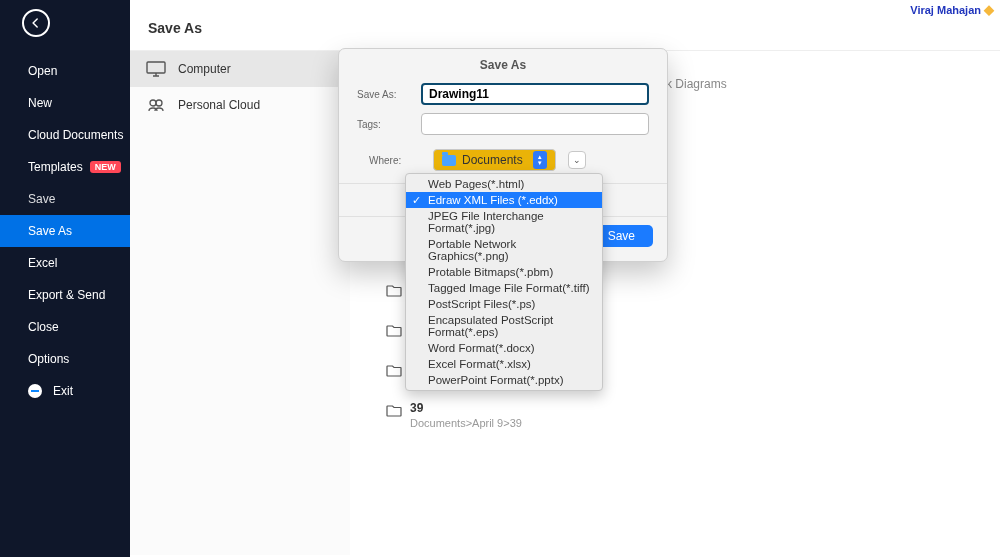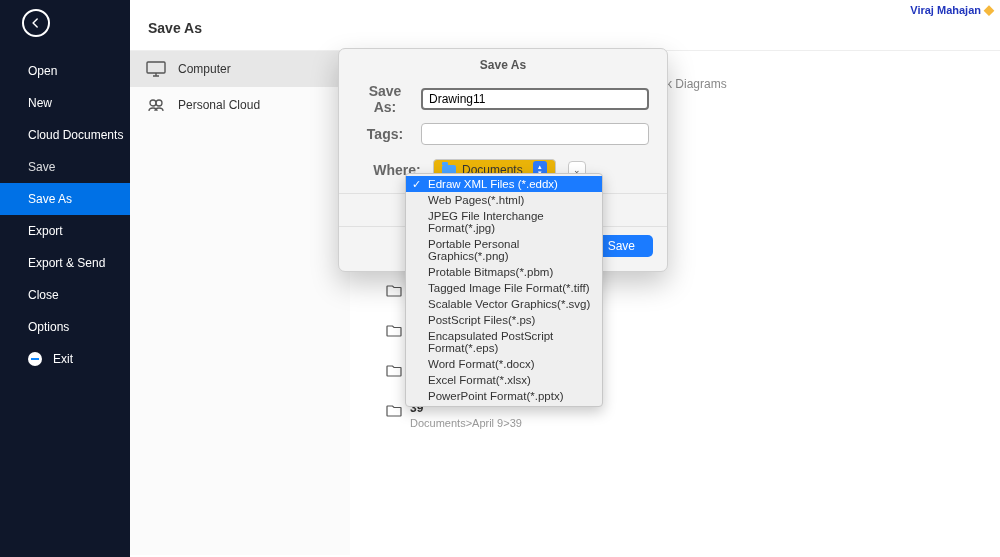--- a/index.html
+++ b/index.html
@@ -34,23 +34,23 @@
   .file-list { margin-top: 6px; }
   .file-row { padding: 6px 0 6px 44px; position: relative; }
   .file-row .ficon { position: absolute; left: 20px; top: 9px; }
   .file-row .fnum { font-size: 12px; font-weight: 700; }
   .file-row .fpath { font-size: 11px; color: #999; margin-top: 2px; }
 
   
   .dialog { position: absolute; left: 338px; top: 48px; width: 330px; background: #f4f4f4; border: 1px solid #d0d0d0; border-radius: 7px; box-shadow: 0 12px 28px rgba(0,0,0,.22); z-index: 10; }
   .dlg-title { text-align: center; font-size: 12px; font-weight: 600; padding: 9px 0 7px; color: #555; }
   .dlg-row { display: flex; align-items: center; padding: 4px 18px; gap: 8px; }
-  .dlg-row label { width: 56px; text-align: center; font-size: 14px; color: #666; font-weight: bold; }
+  .dlg-row label { width: 56px; text-align: left; font-size: 10px; color: #666; }
   .dlg-input { flex: 1; height: 22px; border: 1px solid #bcbcbc; border-radius: 4px; padding: 0 6px; font-size: 12px; background: #fff; }
-  .dlg-input.focus { border: 2px solid #737373; outline: none; }
+  .dlg-input.focus { border: 2px solid #0c4a6e; outline: none; font-weight: bold; }
   .dlg-input.focus::selection { background: #cfe3ff; }
   .where-row { padding: 10px 30px 12px; }
   .where-select { display: inline-flex; align-items: center; gap: 6px; height: 22px; border: 1px solid #c8c8c8; border-radius: 4px; background: #eab308; padding: 0 8px; font-size: 12px; }
   .folder-ico { width: 14px; height: 11px; background: #4aa3ff; border-radius: 2px; position: relative; }
   .folder-ico::before { content: ""; position: absolute; top: -3px; left: 0; width: 6px; height: 3px; background: #4aa3ff; border-radius: 1px 1px 0 0; }
   .sel-arrows { width: 14px; height: 18px; background: #2f7af7; border-radius: 3px; margin-left: 4px; display: flex; flex-direction: column; align-items: center; justify-content: center; }
   .sel-arrows::before { content: "▴"; color: #fff; font-size: 7px; line-height: 6px; }
   .sel-arrows::after { content: "▾"; color: #fff; font-size: 7px; line-height: 6px; }
   .expand-btn { width: 18px; height: 18px; border: 1px solid #c8c8c8; border-radius: 4px; background: #fff; display: flex; align-items: center; justify-content: center; margin-left: 4px; font-size: 9px; color: #555; }
   .dlg-sep { height: 1px; background: #e0e0e0; margin: 0; }
@@ -78,28 +78,32 @@
   <div id="side-items">
       <div class="side-item">
         <span>Open</span>
       </div>
       <div class="side-item">
         <span>New</span>
       </div>
       <div class="side-item">
         <span>Cloud Documents</span>
       </div>
+      <div class="side-item">
+        <span>Templates</span>
+        <span class="badge">NEW</span>
+      </div>
       <div class="side-item dim">
         <span>Save</span>
       </div>
       <div class="side-item active">
         <span>Save As</span>
       </div>
       <div class="side-item">
-        <span>Export</span>
+        <span>Excel</span>
       </div>
       <div class="side-item">
         <span>Export &amp; Send</span>
       </div>
       <div class="side-item">
         <span>Close</span>
       </div>
       <div class="side-item">
         <span>Options</span>
       </div>
@@ -242,25 +246,24 @@
   <div class="dlg-sep"></div>
   <div style="height:32px"></div>
   <div class="dlg-sep"></div>
   <div class="dlg-actions">
     <button class="btn" style="visibility:hidden">Cancel</button>
     <button class="btn primary">Save</button>
   </div>
 </div>
 
 <div class="dropdown" id="dropdown">
+    <div class="dd-item">Web Pages(*.html)</div>
     <div class="dd-item sel">Edraw XML Files (*.eddx)</div>
-    <div class="dd-item">Web Pages(*.html)</div>
     <div class="dd-item">JPEG File Interchange Format(*.jpg)</div>
-    <div class="dd-item">Portable Personal Graphics(*.png)</div>
+    <div class="dd-item">Portable Network Graphics(*.png)</div>
     <div class="dd-item">Protable Bitmaps(*.pbm)</div>
     <div class="dd-item">Tagged Image File Format(*.tiff)</div>
-    <div class="dd-item">Scalable Vector Graphics(*.svg)</div>
     <div class="dd-item">PostScript Files(*.ps)</div>
     <div class="dd-item">Encapsulated PostScript Format(*.eps)</div>
     <div class="dd-item">Word Format(*.docx)</div>
     <div class="dd-item">Excel Format(*.xlsx)</div>
     <div class="dd-item">PowerPoint Format(*.pptx)</div>
   </div>
 
 </body></html>

